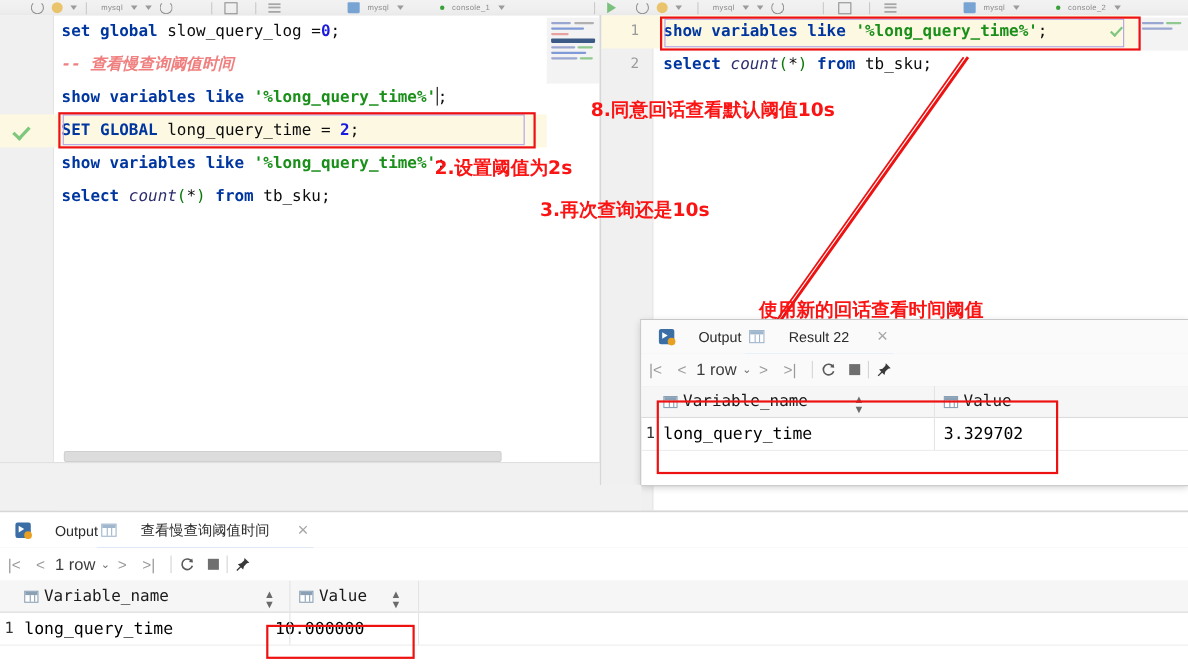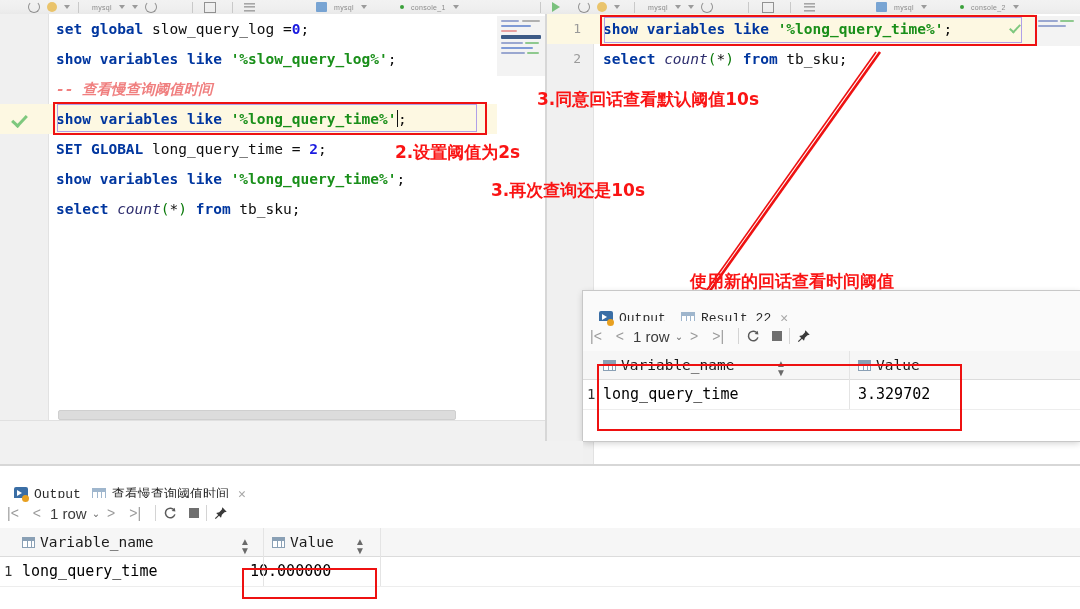--- a/index.html
+++ b/index.html
@@ -68,21 +68,21 @@
   .redbox{position:absolute;border:2.5px solid #ee1111;box-sizing:border-box;pointer-events:none;}
   .violetbox{position:absolute;border:1px solid #b0a0e8;box-sizing:border-box;pointer-events:none;}
 
   
   .note{position:absolute;color:#fa1414;font-weight:bold;white-space:nowrap;
         font-family:"DejaVu Sans","Liberation Sans",sans-serif;}
 
   
   .panel{position:absolute;background:#ffffff;}
   .panel-tabs{position:absolute;left:0;top:0;width:100%;height:30px;background:#fafafa;border-bottom:1px solid #dcdcdc;}
-  .ptab{position:absolute;top:12px;height:30px;display:flex;align-items:center;gap:6px;font-size:13px;color:#2b2b2b;padding:0 4px;font-family:Liberation Mono, monospace;}
+  .ptab{position:absolute;top:0;height:30px;display:flex;align-items:center;gap:22px;font-size:13px;color:#2b2b2b;padding:0 4px;}
   .ptab.active{border-bottom:2px solid #4a90d9;}
   .tabclose{color:#a8a8a8;font-size:13px;margin-left:3px;}
   .ic-output{width:14px;height:14px;position:relative;}
   .ic-output::before{content:"";position:absolute;inset:0;background:#3a6ea5;border-radius:2px;}
   .ic-output::after{content:"";position:absolute;left:3px;top:3px;width:0;height:0;
      border-top:3px solid transparent;border-bottom:3px solid transparent;border-left:5px solid #fff;}
   .ic-outdot{position:absolute;right:-1px;bottom:-1px;width:7px;height:7px;border-radius:50%;background:#e8a020;z-index:2;}
   .ic-table{width:14px;height:12px;border:1px solid #9fb6cd;background:#fff;position:relative;box-sizing:border-box;}
   .ic-table::before{content:"";position:absolute;left:0;top:0;right:0;height:3px;background:#9fb6cd;}
   .ic-table::after{content:"";position:absolute;left:4px;top:3px;bottom:0;width:1px;background:#9fb6cd;box-shadow:4px 0 0 #9fb6cd;}
@@ -187,21 +187,20 @@
 </div>
 
 <div class="editor" id="left-editor" style="left:0;top:14px;width:545px;height:450px;">
   <div class="gutter" style="width:48px;"></div>
   <div class="gutter-border" style="left:48px;"></div>
 
   <div class="abs hl" id="left-hl-band" style="left:0;top:90px;width:497px;height:30px;"></div>
   <div class="checkmark" style="left:12px;top:96px;"></div>
   <div class="code-area" id="left-code" style="left:56px;top:0;width:430px;">
       <div class="cline"><span class="kw">set</span><span class="pl"> </span><span class="kw">global</span><span class="pl"> slow_query_log =</span><span class="num">0</span><span class="pl">;</span></div>
-      <div class="cline"><span class="kw">show</span><span class="pl"> </span><span class="kw">variables</span><span class="pl"> </span><span class="kw">like</span><span class="pl"> </span><span class="str">'%slow_query_log%'</span><span class="pl">;</span></div>
       <div class="cline"><span class="cmt">-- </span><span class="cmt">查看慢查询阈值时间</span></div>
       <div class="cline"><span class="kw">show</span><span class="pl"> </span><span class="kw">variables</span><span class="pl"> </span><span class="kw">like</span><span class="pl"> </span><span class="str">'%long_query_time%'</span><span class="caret"></span><span class="pl">;</span></div>
       <div class="cline"><span class="kw">SET</span><span class="pl"> </span><span class="kw">GLOBAL</span><span class="pl"> long_query_time = </span><span class="num">2</span><span class="pl">;</span></div>
       <div class="cline"><span class="kw">show</span><span class="pl"> </span><span class="kw">variables</span><span class="pl"> </span><span class="kw">like</span><span class="pl"> </span><span class="str">'%long_query_time%'</span><span class="pl">;</span></div>
       <div class="cline"><span class="kw">select</span><span class="pl"> </span><span class="fn">count</span><span class="paren">(</span><span class="pl">*</span><span class="paren">)</span><span class="pl"> </span><span class="kw">from</span><span class="pl"> tb_sku;</span></div>
     </div>
 
   <div class="minimap" style="left:497px;top:2px;width:48px;height:60px;">
     <div class="mm-line" style="left:4px;top:4px;width:18px;background:#9aa7d0;"></div>
     <div class="mm-line" style="left:25px;top:4px;width:18px;background:#b0b0b0;"></div>
@@ -246,21 +245,21 @@
 
 <div class="violetbox" style="left:604px;top:17px;width:418px;height:26px;"></div>
 <div class="redbox" style="left:600px;top:15px;width:437px;height:31px;"></div>
 
 <svg class="abs" style="left:590px;top:40px;width:300px;height:320px;pointer-events:none;" viewBox="0 0 300 320">
   <line x1="290" y1="12" x2="85" y2="300" stroke="#ee1111" stroke-width="2.6"></line>
   <line x1="286" y1="12" x2="80" y2="302" stroke="#ee1111" stroke-width="1.6"></line>
   <polygon points="78,305 98,292 92,282" fill="#ee1111"></polygon>
 </svg>
 
-<div class="note" style="left:537px;top:88px;font-size:17px;">3.同意回话查看默认阈值10s</div>
+<div class="note" style="left:537px;top:88px;font-size:17px;">8.同意回话查看默认阈值10s</div>
 <div class="note" style="left:395px;top:141px;font-size:17px;">2.设置阈值为2s</div>
 <div class="note" style="left:491px;top:179px;font-size:17px;">3.再次查询还是10s</div>
 <div class="note" style="left:690px;top:270px;font-size:17px;">使用新的回话查看时间阈值</div>
 <div class="note" style="left:432px;top:557px;font-size:17px;">因为需要重新打开回话</div>
 
 <div class="panel panel-shadow" id="float-panel" style="left:583px;top:291px;width:497px;height:150px;">
 
   <div class="panel-tabs">
     <div class="ptab" style="left:12px;">
       <span class="ic-output">

